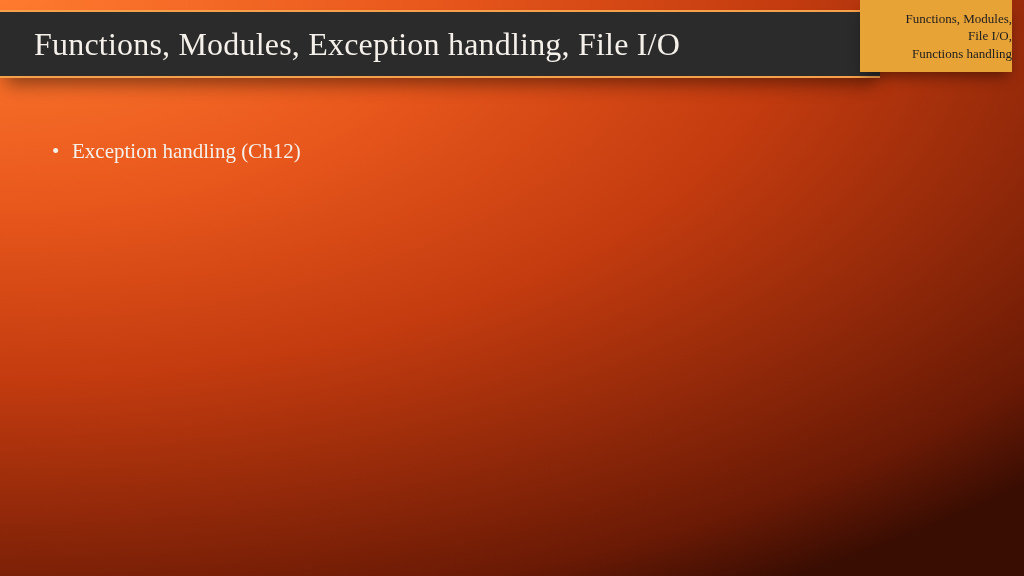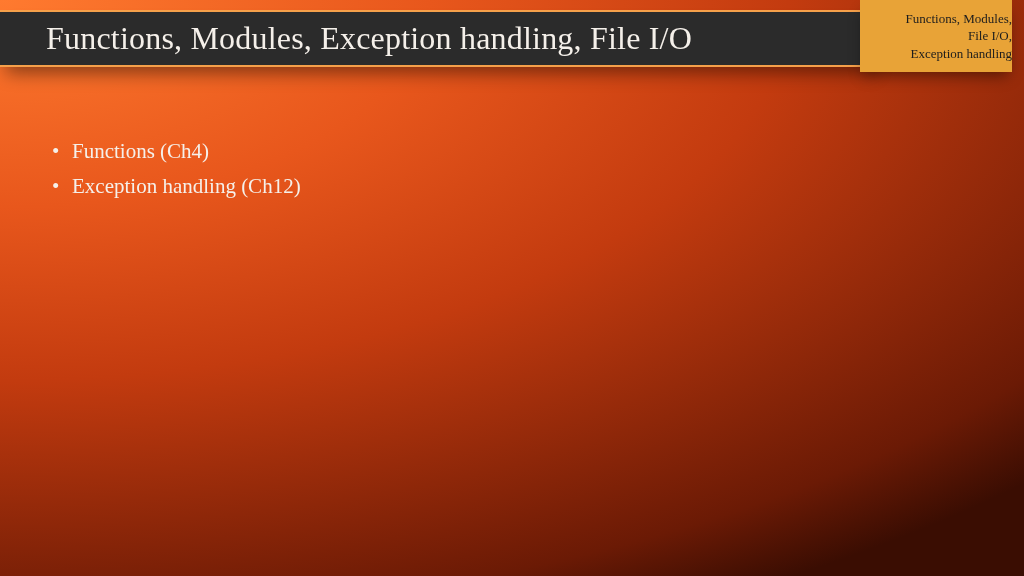--- a/index.html
+++ b/index.html
@@ -8,27 +8,27 @@
     position: relative;
     width: 1024px;
     height: 576px;
     background: radial-gradient(ellipse 140% 120% at 0% 0%, #ff7a2f 0%, #e8571c 30%, #c33b0f 55%, #6b1a05 90%, #3a0d02 100%);
   }
   .title-bar {
     position: absolute;
     top: 10px;
     left: 0;
     width: 880px;
-    height: 57px;
+    height: 68px;
     background: #2b2b2b;
     border-top: 2px solid #f5a04a;
     border-bottom: 2px solid #f5a04a;
     display: flex;
     align-items: center;
-    padding-left: 46px;
+    padding-left: 34px;
     box-shadow: 0 12px 18px -6px rgba(0,0,0,0.45);
   }
   .title-bar h1 {
     color: #f5f0ea;
     font-weight: 400;
     font-size: 32px;
     letter-spacing: 0.2px;
   }
   .tag {
     position: absolute;
@@ -73,23 +73,22 @@
 
 <div class="slide">
 
   <div class="title-bar">
     <h1>Functions, Modules, Exception handling, File I/O</h1>
   </div>
 
   <div class="tag">
     <div>Functions, Modules,</div>
     <div>File I/O,</div>
-    <div>Exception handling</div>
+    <div>Functions handling</div>
   </div>
 
   <div class="content">
     <ul>
-      <li>Functions (Ch4)</li>
       <li>Exception handling (Ch12)</li>
     </ul>
   </div>
 
 </div>
 
 </body></html>

